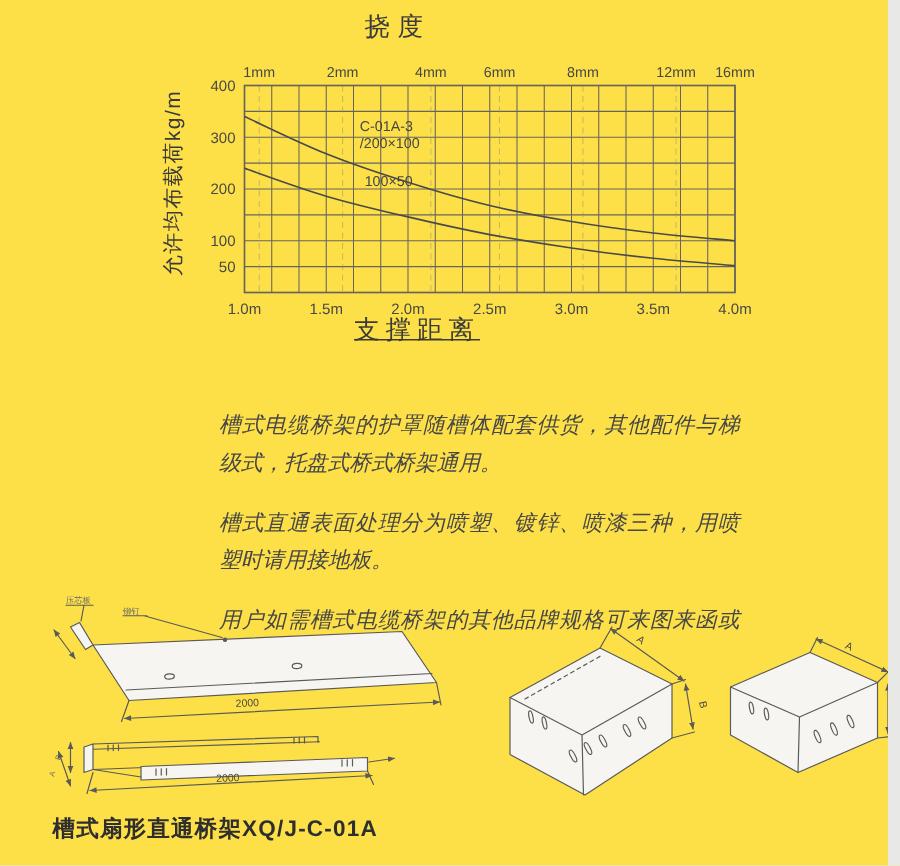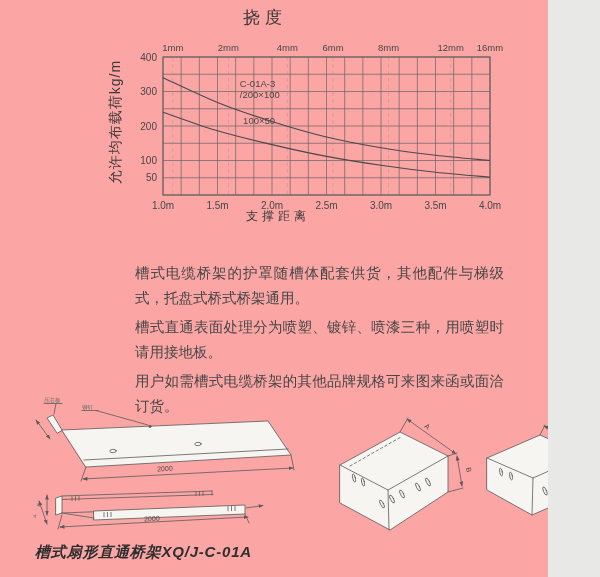--- a/index.html
+++ b/index.html
@@ -1,26 +1,26 @@
 <!DOCTYPE html>
 <html><head>
 <meta charset="utf-8">
 <style>
   html,body{margin:0;padding:0;background:#e8e8e6;}
-  .page{position:relative;width:548px;height:577px;background:#fca5a5;overflow:hidden;
+  .page{position:relative;width:592px;height:577px;background:#fde047;overflow:hidden;
         font-family:"Liberation Sans",sans-serif;color:#3f3f3f;}
   .abs{position:absolute;}
   .chart-title{font-size:17px;letter-spacing:5px;color:#3a3a3a;transform:translateX(-50%);white-space:nowrap;}
-  .x-axis-title{font-size:12px;letter-spacing:4px;color:#3a3a3a;transform:translateX(-50%);white-space:nowrap;}
+  .x-axis-title{font-size:17px;letter-spacing:4px;color:#3a3a3a;transform:translateX(-50%);white-space:nowrap;text-decoration:underline;}
   .y-axis-title{font-size:14px;letter-spacing:1px;color:#3a3a3a;white-space:nowrap;
         transform:translate(-50%,-50%) rotate(-90deg);}
   .notes{left:130px;top:256px;width:379px;font-size:14.5px;line-height:24.6px;color:#474747;
         text-align:justify;}
-  .notes p{margin:5px;padding:0;}
-  .caption{font-weight:bold;color:#2e2e2e;white-space:nowrap;font-style:italic;}
+  .notes p{margin:16px;padding:0;font-style:italic;}
+  .caption{font-weight:bold;color:#2e2e2e;white-space:nowrap;}
   .caption-left{left:35px;top:543px;font-size:15px;letter-spacing:0.8px;}
   .caption-right{left:360px;top:548px;font-size:13px;letter-spacing:0.5px;}
   svg{display:block;}
   svg text{font-family:"Liberation Sans",sans-serif;}
 </style>
 </head>
 <body>
 
 <div class="page">
 

